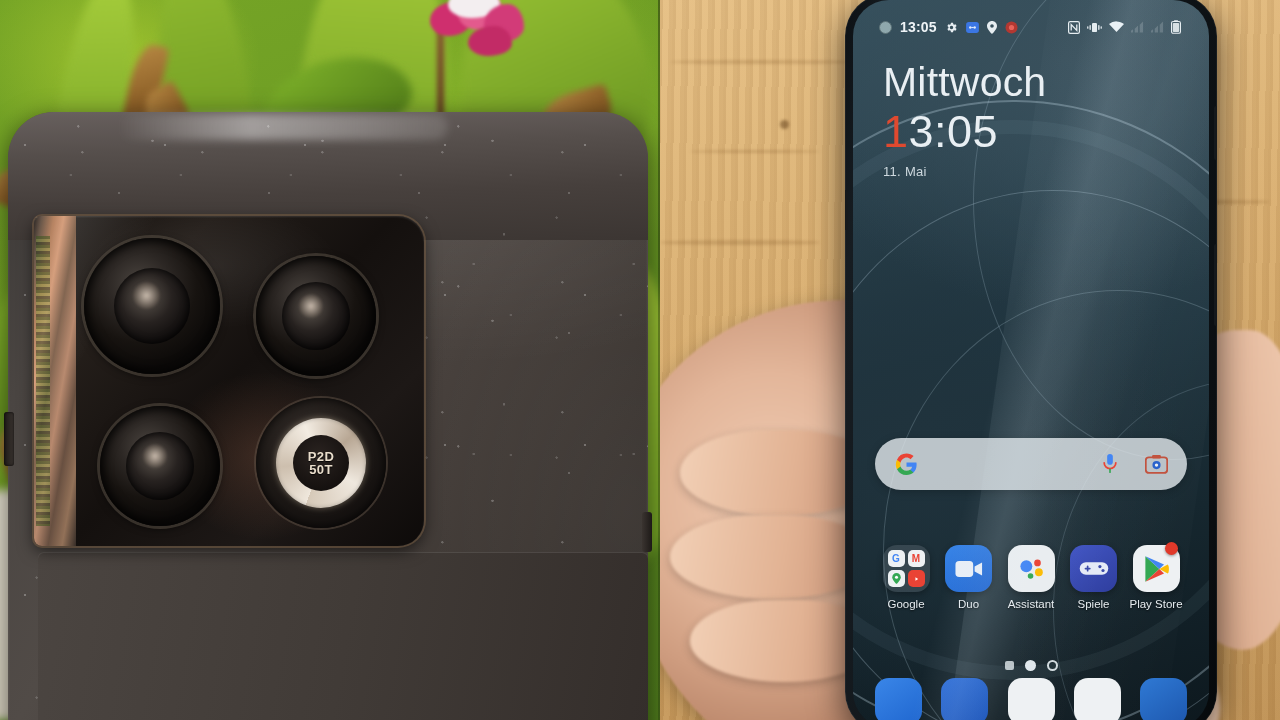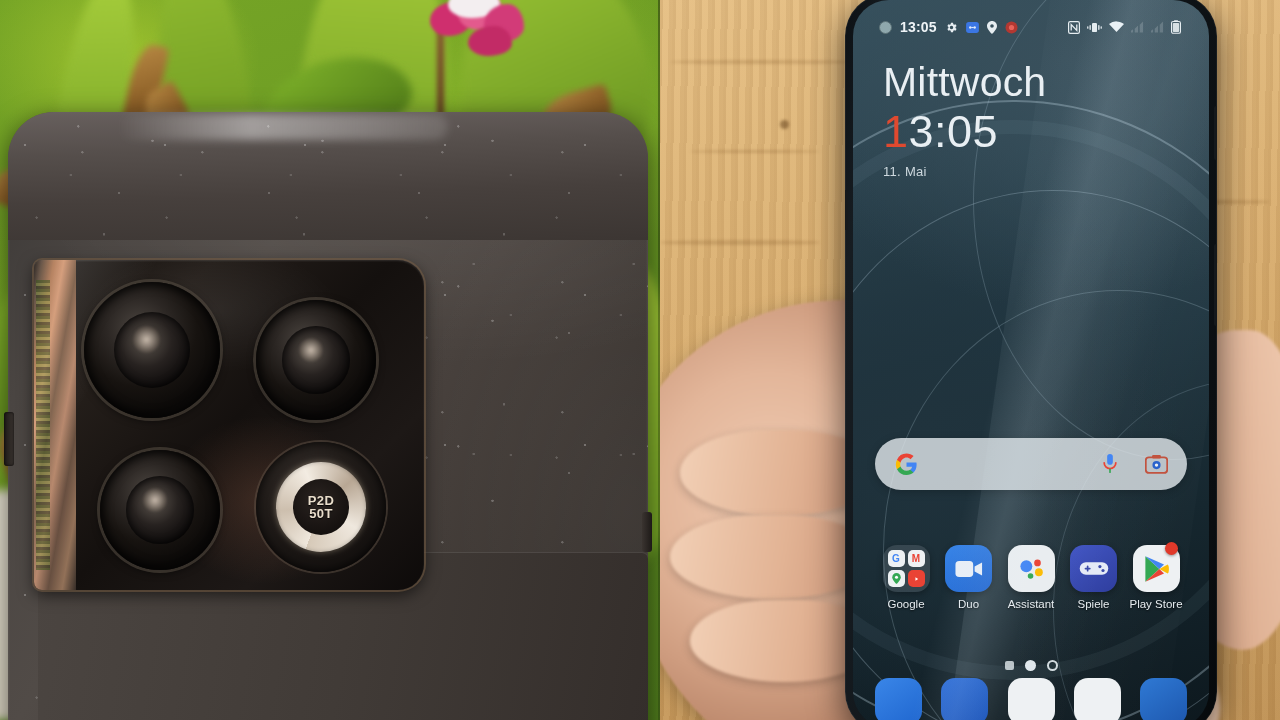--- a/index.html
+++ b/index.html
@@ -93,21 +93,20 @@
 
   
   #camera-island {
     position: absolute; left: 26px; top: 104px;
     width: 390px; height: 330px;
     border-radius: 8px 26px 26px 8px;
     background: linear-gradient(135deg,#171310 0%, #241e1a 25%, #14100e 50%, #1d1816 75%, #0d0a09 100%);
     box-shadow: 0 0 0 2px rgba(120,95,70,.55), 0 5px 16px rgba(0,0,0,.6),
                 inset 0 1px 2px rgba(255,255,255,.12);
     overflow: hidden;
-    margin-top: 44px;
   }
   #island-reflection {
     position: absolute; left: 0; top: 0; width: 100%; height: 100%;
     background:
       linear-gradient(118deg, rgba(255,255,255,.20) 0%, rgba(255,255,255,0) 22%),
       radial-gradient(ellipse 140px 120px at 230px 240px, rgba(190,120,90,.22) 0%, rgba(190,120,90,0) 70%),
       radial-gradient(ellipse 180px 90px at 180px 50px, rgba(255,255,255,.07) 0%, rgba(255,255,255,0) 70%);
   }
   
   #chrome-strip {

